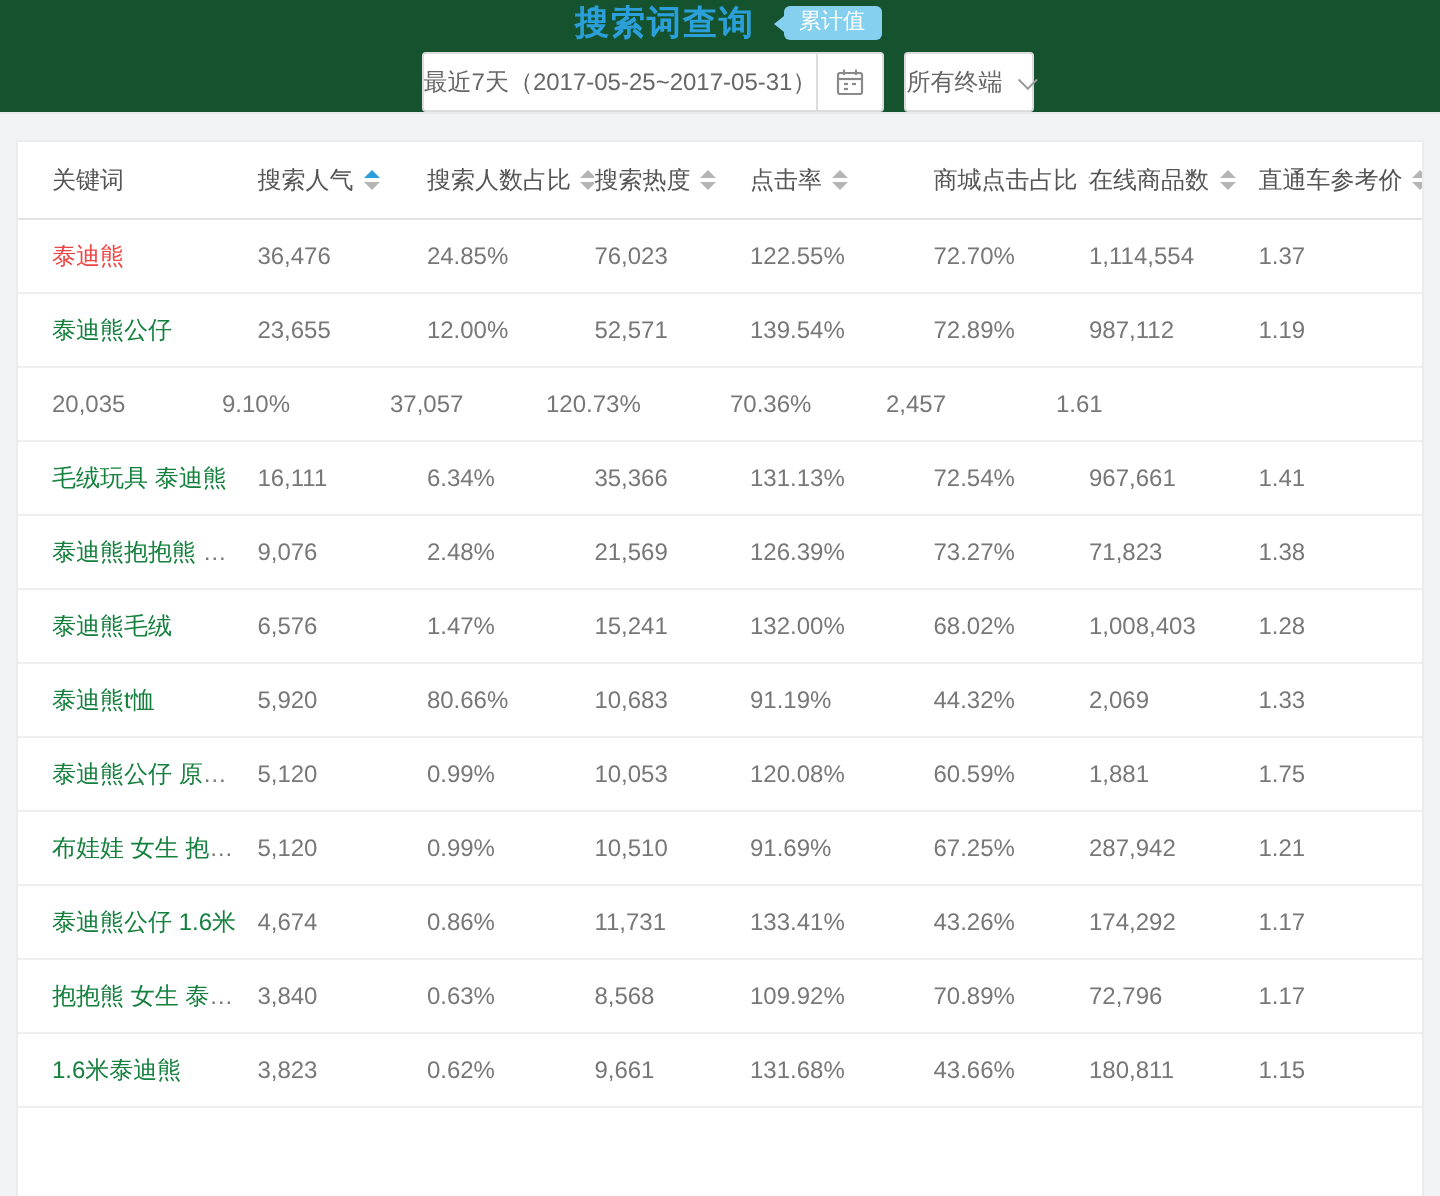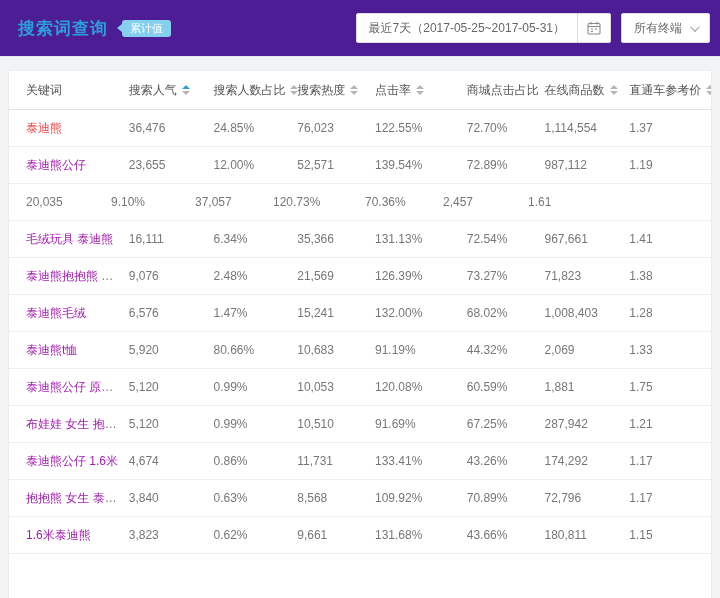--- a/index.html
+++ b/index.html
@@ -6,27 +6,28 @@
   html,body { width: 720px; height: 598px; }
   body {
     font-family: "Liberation Sans", "DejaVu Sans", sans-serif;
     background: #f2f3f5;
     font-size: 12px;
     color: #666;
     overflow: hidden;
   }
   
   .topbar {
-    background: #4c1d95;
+    background: #14532d;
     height: 57px;
     border-bottom: 1px solid #e8e8e8;
     display: flex;
     align-items: center;
     justify-content: space-between;
     padding: 0 10px 0 18px;
+    flex-direction: column;
   }
   .title-wrap { display: flex; align-items: center; }
   .page-title {
     font-size: 17px;
     font-weight: bold;
     color: #2b9fd9;
     letter-spacing: 1px;
   }
   .badge {
     position: relative;
@@ -51,21 +52,21 @@
   .controls { display: flex; align-items: center; gap: 10px; }
   .date-group { display: flex; }
   .btn {
     background: #fff;
     border: 1px solid #dcdcdc;
     color: #666;
     font-size: 12px;
     height: 30px;
     display: flex;
     align-items: center;
-    padding: 0 12px;
+    padding: 0 0;
     cursor: pointer;
     border-radius: 2px;
   }
   .date-btn { border-radius: 2px 0 0 2px; }
   .cal-btn {
     border-left: none;
     border-radius: 0 2px 2px 0;
     padding: 0 9px;
   }
   .chevron {
@@ -131,21 +132,21 @@
     border-bottom: 4px solid #b5b5b5;
   }
   .sort-down {
     width: 0; height: 0;
     border-left: 4px solid transparent;
     border-right: 4px solid transparent;
     border-top: 4px solid #b5b5b5;
   }
   .sort-up.active { border-bottom-color: #2b9fd9; }
   .td { color: #777; }
-  .kw-link { color: #a21caf; cursor: pointer; }
+  .kw-link { color: #15803d; cursor: pointer; }
   .kw-plain { color: #ef4444; }
   .cal-icon { display: block; }
 </style>
 </head>
 <body>
 
 <div class="topbar">
   <div class="title-wrap">
     <span class="page-title">搜索词查询</span>
     <span class="badge">累计值</span>

